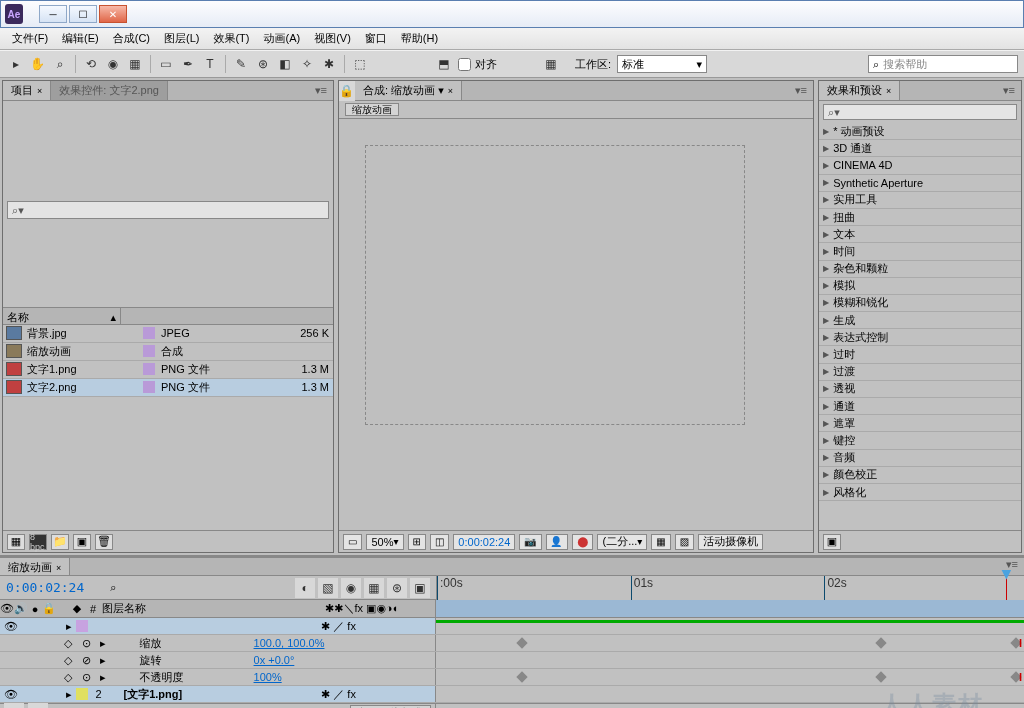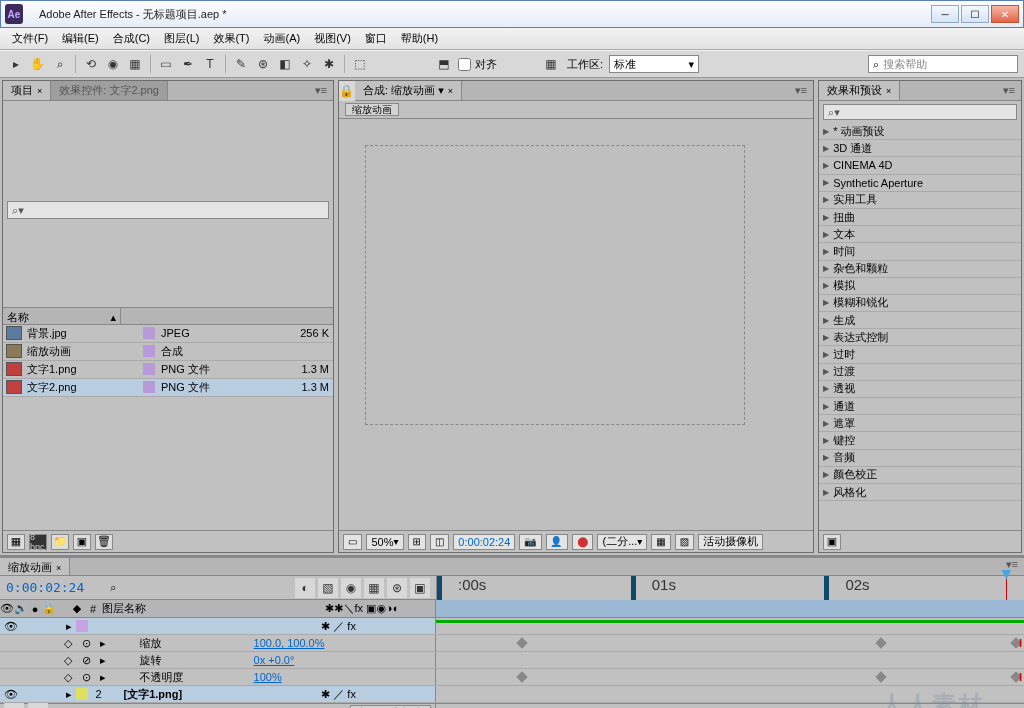--- a/index.html
+++ b/index.html
@@ -58,21 +58,21 @@
 .effrow { height:17.2px; border-bottom:1px solid #aaa; display:flex;align-items:center;padding:0 4px;background:#c1c1c1;}
 .effrow .tri { margin-right:4px;color:#555;font-size:8px;}
 .timeline { height: 150px; background:#bfbfbf;border-top:2px solid #888;}
 .tl-tabs { height:18px;background:#b5b5b5;display:flex;border-bottom:1px solid #888;}
 .tl-tabs .ptab {font-size:10px;}
 .tl-tools { height:24px;background:#c1c1c1;border-bottom:1px solid #888;display:flex;align-items:center;}
 .tl-left { width:436px;display:flex;align-items:center;gap:3px;padding:0 6px;}
 .timecode { color:#0066cc; font-size:13px; font-family:monospace;}
 .tl-ruler { flex:1;position:relative;height:24px;border-left:1px solid #888;}
 .ruler-bg { position:absolute;inset:0;background:#c1c1c1;}
-.ruler-tick { position:absolute;top:0;height:100%;border-left:5px solid #0c4a6e;font-size:15px;padding-left:16px;color:#333;}
+.ruler-tick { position:absolute;top:0;height:100%;border-left:1px solid #0c4a6e;font-size:12px;padding-left:2px;color:#333;}
 .tl-head { height:18px;background:#b5b5b5;display:flex;border-bottom:1px solid #888;}
 .tl-head-l { width:436px;display:flex;align-items:center;border-right:1px solid #888;}
 .tl-body { background:#c1c1c1;}
 .tlrow { height:17px;display:flex;border-bottom:1px solid #aaa;}
 .tlrow-l { width:436px;display:flex;align-items:center;padding:0 4px;border-right:1px solid #888;gap:4px;}
 .tlrow-r { flex:1;position:relative;}
 .prop-name { width:140px; padding-left:30px;}
 .prop-val { color:#0066cc; text-decoration:underline; cursor:pointer;}
 .key { position:absolute; width:8px;height:8px;background:#888;transform:rotate(45deg);top:4px;}
 .greenbar { position:absolute;top:2px;height:3px;background:#0a0;left:0;right:0;}
@@ -85,21 +85,20 @@
 .colbox{width:12px;height:12px;}
 .playhead { position:absolute; top:0; bottom:0; width:1px; background:#c00; }
 .cti { position:absolute; top:-6px; width:10px; height:10px; background:#4aa3e0; left:-5px; clip-path:polygon(0 0,100% 0,50% 100%);}
 .watermark{position:absolute;right:40px;bottom:-8px;font-size:24px;color:rgba(120,140,160,.35);font-weight:bold;letter-spacing:2px;}
 </style>
 </head>
 <body>
 
 <div class="titlebar">
   <div class="logo">Ae</div>
-  <div class="title">Adobe After Effects - 无标题项目.aep *</div>
   <div class="winbtns">
     <div class="winbtn">─</div>
     <div class="winbtn">☐</div>
     <div class="winbtn close">✕</div>
   </div>
 </div>
 
 <div class="menubar">
   <span>文件(F)</span>
   <span>编辑(E)</span>
@@ -131,21 +130,21 @@
   <div class="tbtn">✧</div>
   <div class="tbtn">✱</div>
   <div class="tsep"></div>
   <div class="tbtn">⬚</div>
   <div style="flex:0 0 60px"></div>
   <div class="tbtn">⬒</div>
   <input type="checkbox" style="margin: 0px 2px;">
   <span>对齐</span>
   <div style="flex:0 0 40px"></div>
   <div class="tbtn">▦</div>
-  <span style="margin-left:4px;">工作区:</span>
+  <span style="margin-left:12px;">工作区:</span>
   <div class="tfield" style="width:90px;margin-left:4px;">
       <span>标准</span>
       <span style="margin-left:auto;">▾</span>
     </div>
   <div style="flex:1"></div>
   <div class="tfield" style="width:150px;">⌕ <span style="color:#888;margin-left:4px;">搜索帮助</span></div>
 </div>
 
 <div class="main">
 

